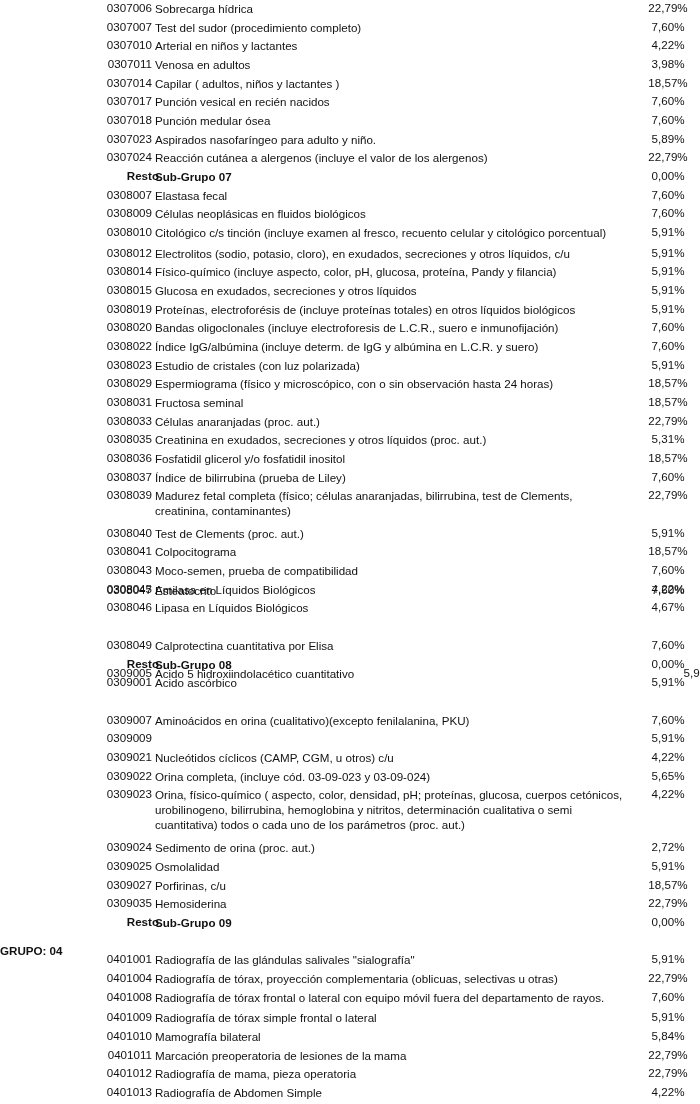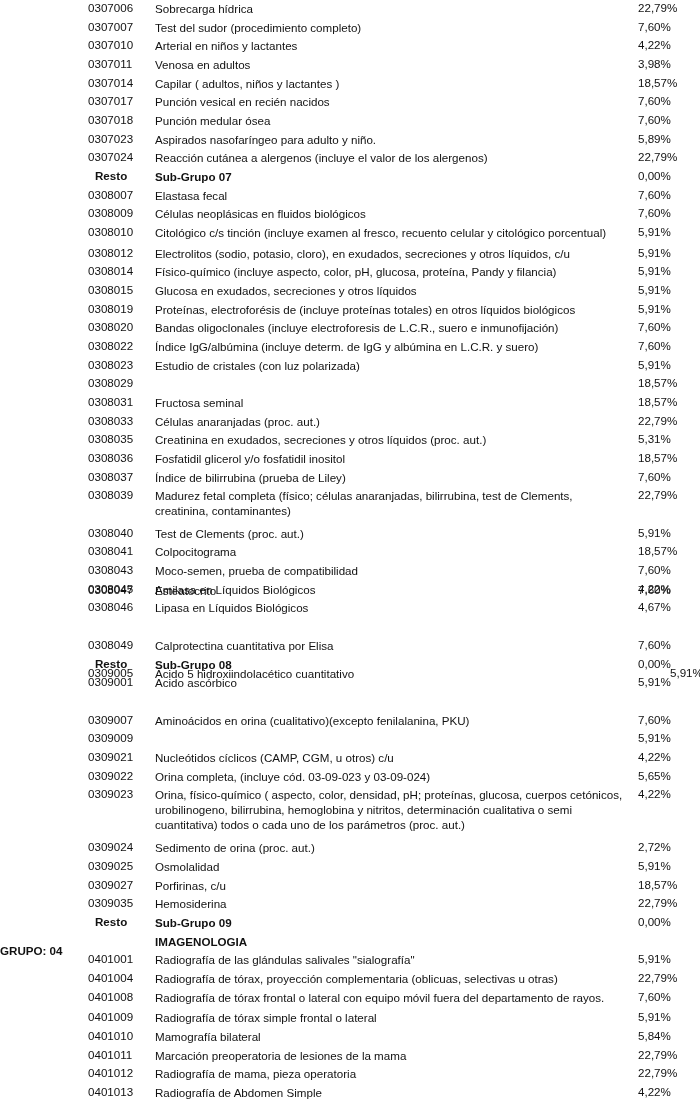--- a/index.html
+++ b/index.html
@@ -3,25 +3,25 @@
 <meta charset="utf-8">
 <style>
   html, body { margin: 0; padding: 0; background: #ffffff; }
   body {
     width: 700px; height: 1104px; overflow: hidden; position: relative;
     font-family: "Liberation Sans", sans-serif; font-size: 11.6px; color: #111;
   }
   #doc { position: absolute; top: 0; left: 0; width: 700px; }
   .row { position: relative; width: 700px; }
   .row .grp { position: absolute; left: 0; width: 86px; font-weight: bold; }
-  .row .code { position: absolute; left: 88px; width: 64px; }
+  .row .code { position: absolute; left: 88px; width: 64px; text-align: right; }
   .row .code.bold { font-weight: bold; left: 95px; }
   .row .desc { position: absolute; left: 155px; width: 470px; line-height: 15px; }
   .row .desc.bold { font-weight: bold; }
-  .row .pct { position: absolute; right: 2px; text-align: left; width: 60px; }
+  .row .pct { position: absolute; right: 2px; text-align: center; width: 60px; }
 </style>
 </head>
 <body>
 
 <div id="doc">
     <div class="row" style="position: absolute; top: 1px; height: 19px;">
       <span class="code">0307006</span>
       <span class="desc">Sobrecarga hídrica</span>
       <span class="pct">22,79%</span>
     </div>
@@ -115,20 +115,21 @@
       <span class="desc">Índice IgG/albúmina (incluye determ. de IgG y albúmina en L.C.R. y suero)</span>
       <span class="pct">7,60%</span>
     </div>
     <div class="row" style="position: absolute; top: 358px; height: 19px;">
       <span class="code">0308023</span>
       <span class="desc">Estudio de cristales (con luz polarizada)</span>
       <span class="pct">5,91%</span>
     </div>
     <div class="row" style="position: absolute; top: 376px; height: 19px;">
       <span class="code">0308029</span>
+      <span class="desc">Espermiograma (físico y microscópico, con o sin observación hasta 24 horas)</span>
       <span class="pct">18,57%</span>
     </div>
     <div class="row" style="position: absolute; top: 395px; height: 19px;">
       <span class="code">0308031</span>
       <span class="desc">Fructosa seminal</span>
       <span class="pct">18,57%</span>
     </div>
     <div class="row" style="position: absolute; top: 414px; height: 19px;">
       <span class="code">0308033</span>
       <span class="desc">Células anaranjadas (proc. aut.)</span>
@@ -249,21 +250,20 @@
       <span class="pct">22,79%</span>
     </div>
     <div class="row" style="position: absolute; top: 915px; height: 19px;">
       <span class="code bold">Resto</span>
       <span class="desc bold">Sub-Grupo 09</span>
       <span class="pct">0,00%</span>
     </div>
     <div class="row" style="position: absolute; top: 934px; height: 19px;">
       <span class="grp" style="top: 10px;">GRUPO: 04</span>
       <span class="code bold"></span>
-      <span class="desc bold">IMAGENOLOGIA</span>
       <span class="pct"></span>
     </div>
     <div class="row" style="position: absolute; top: 952px; height: 19px;">
       <span class="code">0401001</span>
       <span class="desc">Radiografía de las glándulas salivales "sialografía"</span>
       <span class="pct">5,91%</span>
     </div>
     <div class="row" style="position: absolute; top: 971px; height: 19px;">
       <span class="code">0401004</span>
       <span class="desc">Radiografía de tórax, proyección complementaria (oblicuas, selectivas u otras)</span>

